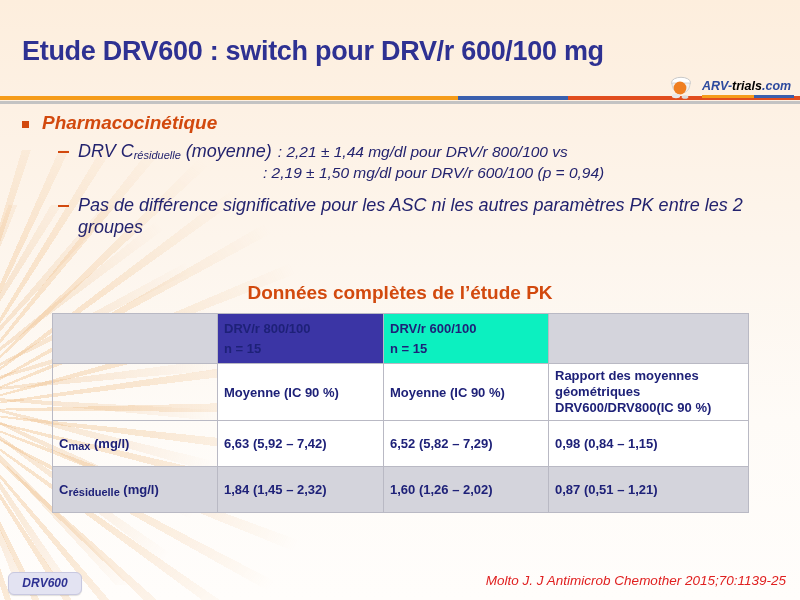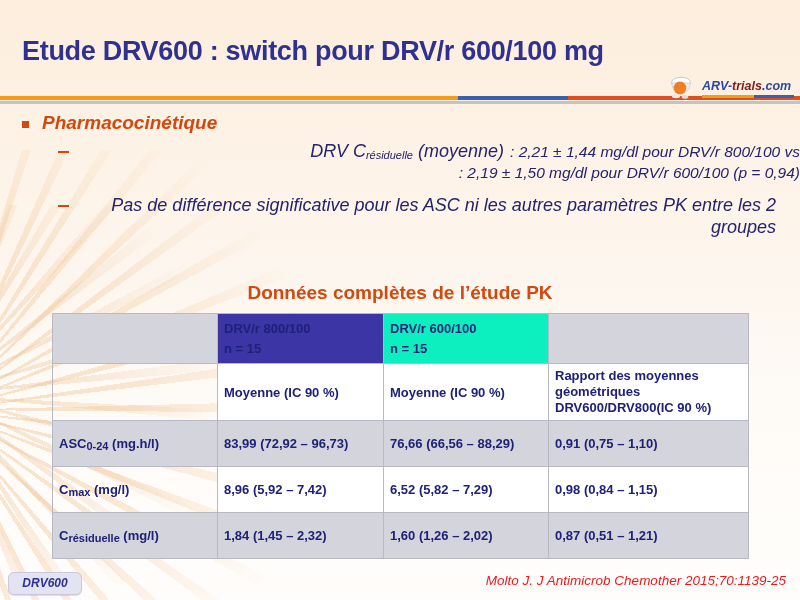--- a/index.html
+++ b/index.html
@@ -51,33 +51,33 @@
   #div-red{position:absolute;left:568px;top:0;width:232px;height:4px;background:#e14d1e;}
   #div-gray{position:absolute;left:0;top:5px;width:800px;height:3px;background:#c3c3c3;}
 
   
   #logo{position:absolute;right:6px;top:76px;width:128px;height:26px;}
   #logo-text{
     position:absolute;left:36px;top:3px;
     font-size:12.5px;font-weight:bold;font-style:italic;white-space:nowrap;
   }
   .lg-blue{color:#2e4a9e;}
-  .lg-orange{color:#7f1d1d;}
+  .lg-orange{color:#000000;}
   #logo-bottle{position:absolute;left:0;top:0;width:34px;height:24px;}
   #logo-underline-o{position:absolute;left:36px;top:19px;width:52px;height:3px;background:#f59c1a;}
   #logo-underline-b{position:absolute;left:88px;top:19px;width:40px;height:3px;background:#3a5fad;}
 
   
   #bullets{position:absolute;left:0;top:112px;width:800px;font-style:italic;}
   .b1{position:relative;padding-left:42px;}
   .b1 .sq{
     position:absolute;left:22px;top:9px;width:7px;height:7px;background:#d2490e;
   }
   .b1-text{font-size:19px;font-weight:bold;color:#d2490e;}
-  .b2{position:relative;padding-left:78px;margin-top:7px;color:#2a2a7a;text-align:right;}
+  .b2{position:relative;padding-left:78px;margin-top:7px;color:#2a2a7a;}
   .b2 .dash{
     position:absolute;left:58px;top:10px;width:11px;height:2px;background:#d2490e;
   }
   .b2-text{font-size:18px;color:#23236e;line-height:1.22;}
   .sub{font-size:11px;vertical-align:-2px;}
   .small-run{font-size:15.5px;}
   .indent-line{display:block;padding-left:185px;font-size:15.5px;margin-top:1px;}
 
   
   #table-title{
@@ -216,34 +216,26 @@
       <td class="blank"></td>
       <td>Moyenne (IC 90 %)</td>
       <td>Moyenne (IC 90 %)</td>
       <td class="ratio-head">
         <span>Rapport des moyennes</span><br>
         <span>géométriques</span><br>
         <span>DRV600/DRV800(IC 90 %)</span>
       </td>
     </tr>
 
-    <tr class="row-gray">
-      <td class="lbl">
-        <span>ASC</span><span class="sub">0-24</span><span> (mg.h/l)</span>
-      </td>
-      <td class="val">83,99 (72,92 – 96,73)</td>
-      <td class="val">76,66 (66,56 – 88,29)</td>
-      <td class="val">0,91 (0,75 – 1,10)</td>
-    </tr>
 
     <tr class="row-white">
       <td class="lbl">
         <span>C</span><span class="sub">max</span><span> (mg/l)</span>
       </td>
-      <td class="val">8,96 (5,92 – 7,42)</td>
+      <td class="val">6,63 (5,92 – 7,42)</td>
       <td class="val">6,52 (5,82 – 7,29)</td>
       <td class="val">0,98 (0,84 – 1,15)</td>
     </tr>
 
     <tr class="row-gray">
       <td class="lbl">
         <span>C</span><span class="sub">résiduelle</span><span> (mg/l)</span>
       </td>
       <td class="val">1,84 (1,45 – 2,32)</td>
       <td class="val">1,60 (1,26 – 2,02)</td>

